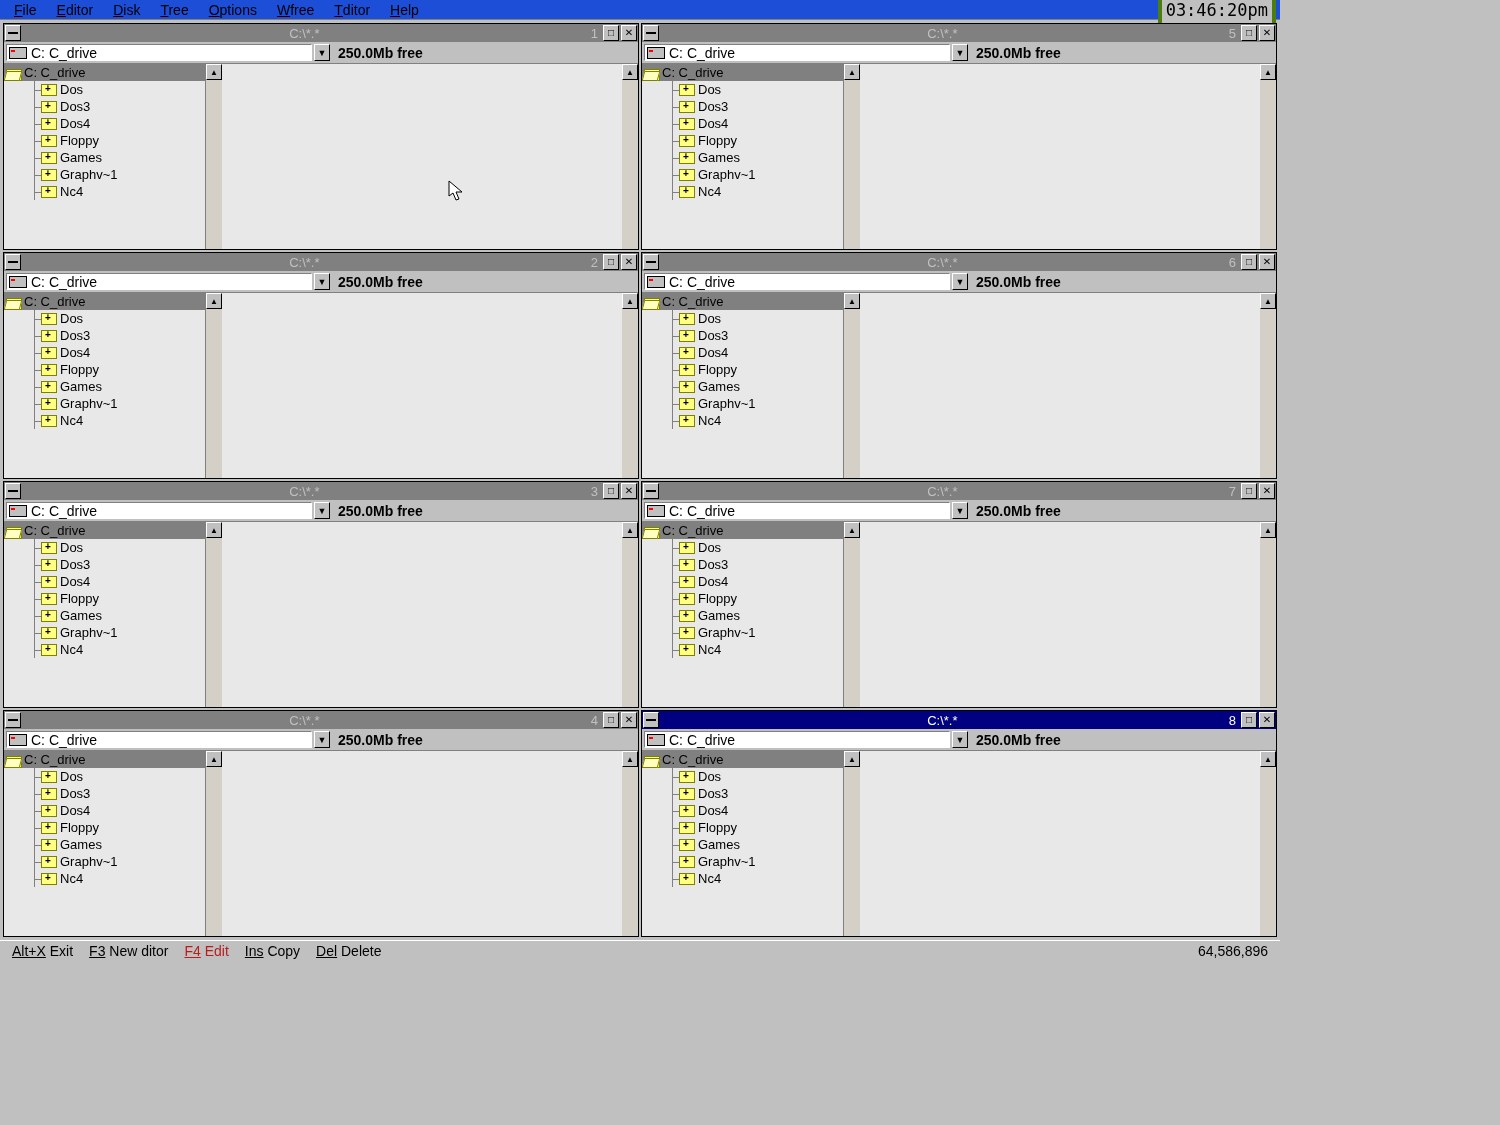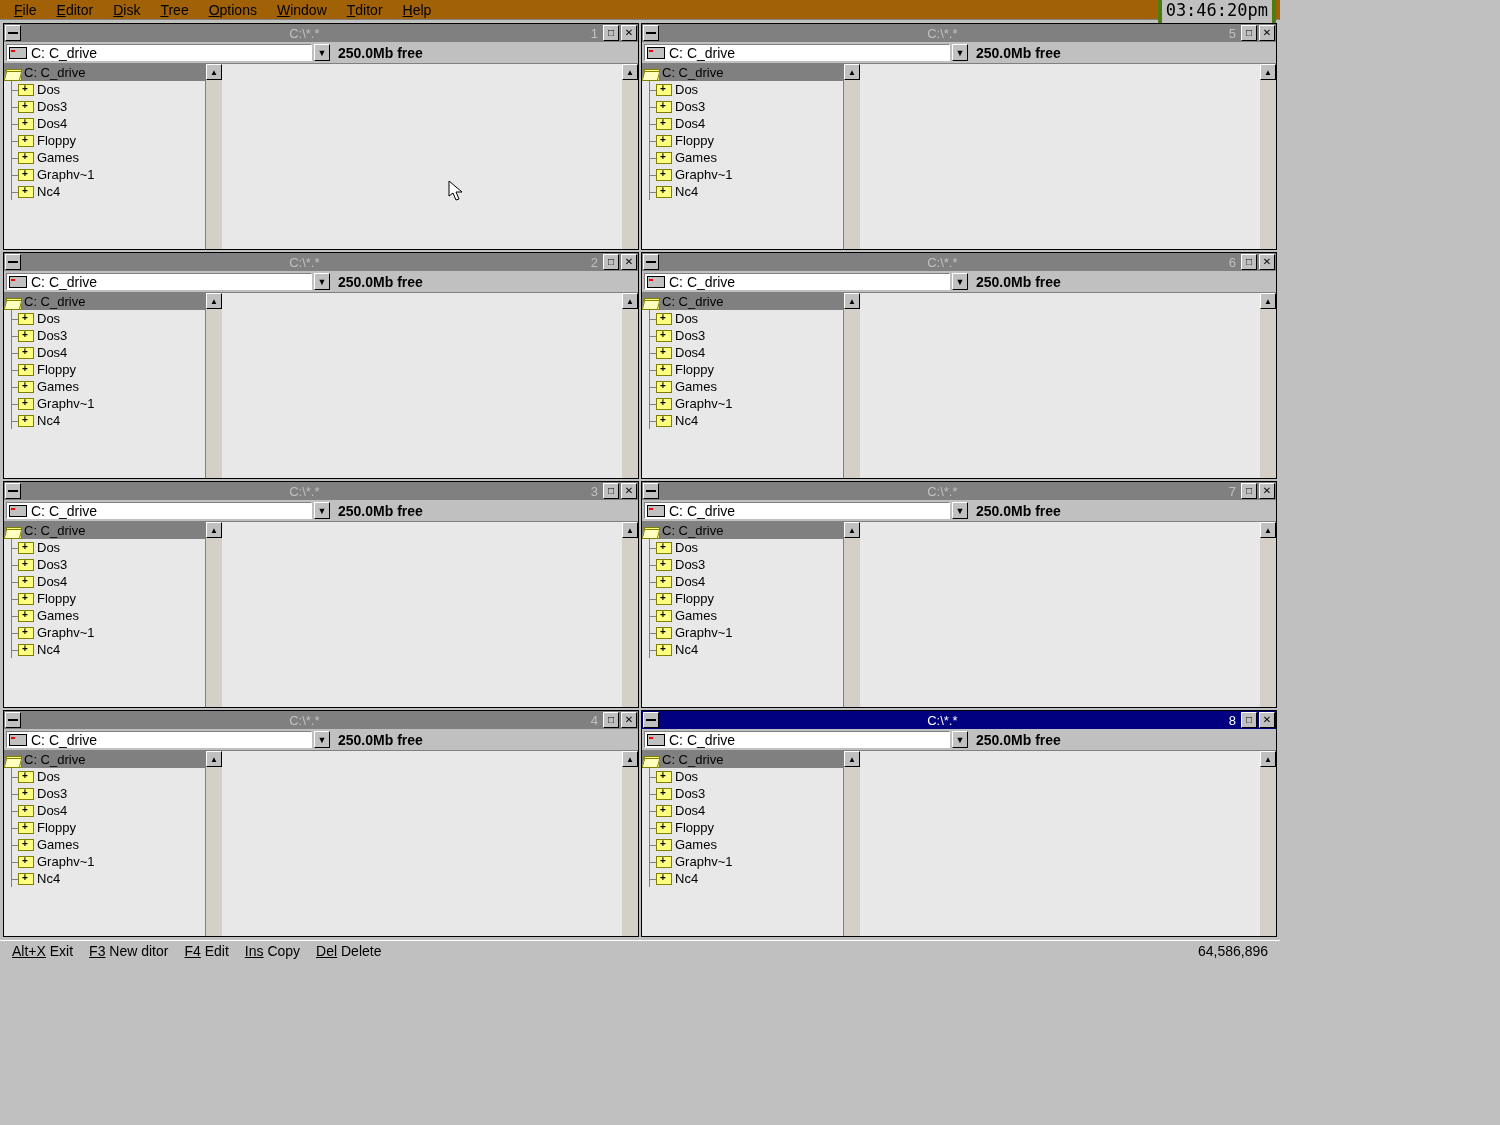--- a/index.html
+++ b/index.html
@@ -8,21 +8,21 @@
   font-size: 14px;
   background: #c0c0c0;
   width: 1280px;
   height: 960px;
   overflow: hidden;
   display: flex;
   flex-direction: column;
   position: relative;
 }
 .menubar {
-  background: #a16207;
+  background: #1d4ed8;
   display: flex;
   height: 20px;
   align-items: center;
   border-bottom: 1px solid #808080;
   padding: 0 4px;
   font-size: 14px;
 }
 .menubar .menu-item {
   padding: 1px 10px;
   cursor: default;
@@ -191,20 +191,21 @@
   overflow: hidden;
   background: #e8e8e8;
   font-size: 13px;
 }
 .tree-row {
   display: flex;
   align-items: center;
   height: 17px;
   padding-left: 14px;
   position: relative;
+  margin-left: 23px;
 }
 .tree-row::before {
   content: "";
   position: absolute;
   left: 7px;
   top: 0;
   width: 1px;
   height: 100%;
   background: #808080;
 }
@@ -265,38 +266,38 @@
   height: 20px;
   background: #c0c0c0;
   border-top: 1px solid #fff;
   display: flex;
   align-items: center;
   padding: 0 12px;
   font-size: 14px;
 }
 .statusbar .sk { margin-right: 16px; }
 .statusbar .sk .k { text-decoration: underline; }
-.statusbar .sk.dim { color: #000000; }
+.statusbar .sk.dim { color: #b91c1c; }
 .statusbar .bytes { margin-left: auto; }
 .cursor {
   position: absolute;
   left: 448px; top: 180px;
   pointer-events: none;
 }
 </style>
 </head>
 <body>
 
 <div class="menubar">
   <div class="menu-item"><span class="u">F</span><span>ile</span></div>
   <div class="menu-item"><span class="u">E</span><span>ditor</span></div>
   <div class="menu-item"><span class="u">D</span><span>isk</span></div>
   <div class="menu-item"><span class="u">T</span><span>ree</span></div>
   <div class="menu-item"><span class="u">O</span><span>ptions</span></div>
-  <div class="menu-item"><span class="u">W</span><span>indow</span></div>
+  <div class="menu-item"><span class="u">W</span><span>free</span></div>
   <div class="menu-item"><span class="u">T</span><span>ditor</span></div>
   <div class="menu-item"><span class="u">H</span><span>elp</span></div>
   <div class="clock">03:46:20pm</div>
 </div>
 
 <div class="workspace" id="workspace">
   <div class="pane">
     <div class="titlebar">
       <span class="sysbox">
           <span class="dash"></span>

